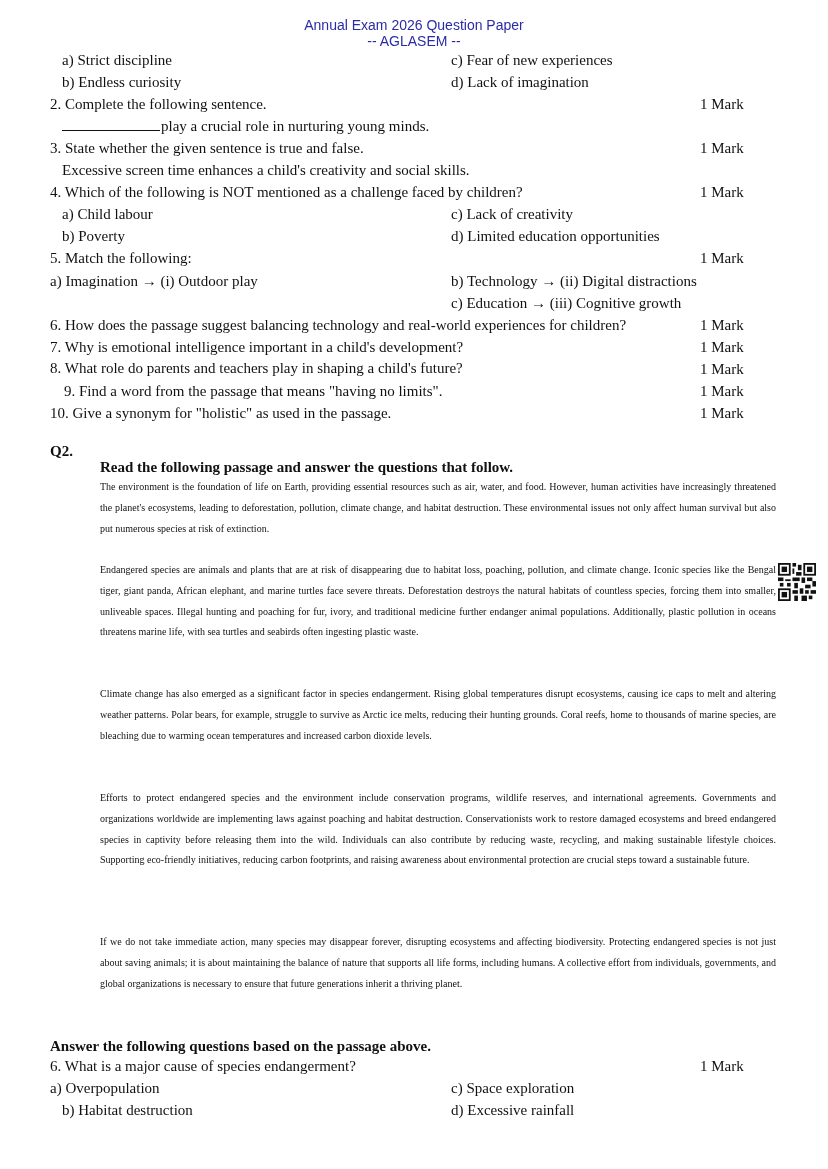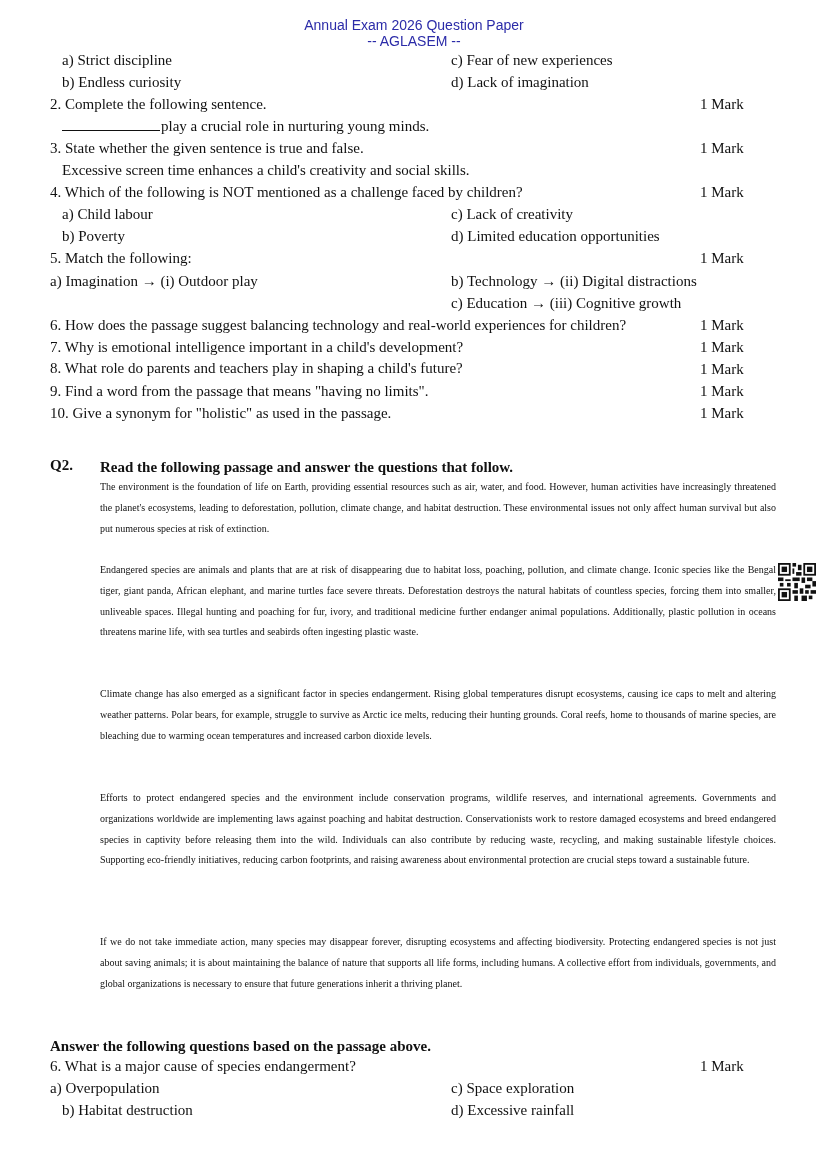--- a/index.html
+++ b/index.html
@@ -56,26 +56,26 @@
 <div class="ln" style="left:50px; top:272px;">a) Imagination → (i) Outdoor play</div>
 <div class="ln" style="left:451px; top:272px;">b) Technology → (ii) Digital distractions</div>
 <div class="ln" style="left:451px; top:294px;">c) Education → (iii) Cognitive growth</div>
 
 <div class="ln" style="left:50px; top:316px;">6. How does the passage suggest balancing technology and real-world experiences for children?</div>
 <div class="mark" style="top:316px;">1 Mark</div>
 <div class="ln" style="left:50px; top:338px;">7. Why is emotional intelligence important in a child's development?</div>
 <div class="mark" style="top:338px;">1 Mark</div>
 <div class="ln" style="left:50px; top:359px;">8. What role do parents and teachers play in shaping a child's future?</div>
 <div class="mark" style="top:360px;">1 Mark</div>
-<div class="ln" style="left:50px; top:382px;">9. Find a word from the passage that means "having no limits".</div>
+<div class="ln" style="left:64px; top:382px;">9. Find a word from the passage that means "having no limits".</div>
 <div class="mark" style="top:382px;">1 Mark</div>
 <div class="ln" style="left:50px; top:404px;">10. Give a synonym for "holistic" as used in the passage.</div>
 <div class="mark" style="top:404px;">1 Mark</div>
 
-<div class="ln bold" style="left:50px; top:456px;">Q2.</div>
+<div class="ln bold" style="left:50px; top:442px;">Q2.</div>
 <div class="ln bold" style="left:100px; top:458px;">Read the following passage and answer the questions that follow.</div>
 
 <div class="para" style="top:477px;">The environment is the foundation of life on Earth, providing essential resources such as air, water, and food. However, human activities have increasingly threatened the planet's ecosystems, leading to deforestation, pollution, climate change, and habitat destruction. These environmental issues not only affect human survival but also put numerous species at risk of extinction.</div>
 <div class="para" style="top:560px;">Endangered species are animals and plants that are at risk of disappearing due to habitat loss, poaching, pollution, and climate change. Iconic species like the Bengal tiger, giant panda, African elephant, and marine turtles face severe threats. Deforestation destroys the natural habitats of countless species, forcing them into smaller, unliveable spaces. Illegal hunting and poaching for fur, ivory, and traditional medicine further endanger animal populations. Additionally, plastic pollution in oceans threatens marine life, with sea turtles and seabirds often ingesting plastic waste.</div>
 <div class="para" style="top:684px;">Climate change has also emerged as a significant factor in species endangerment. Rising global temperatures disrupt ecosystems, causing ice caps to melt and altering weather patterns. Polar bears, for example, struggle to survive as Arctic ice melts, reducing their hunting grounds. Coral reefs, home to thousands of marine species, are bleaching due to warming ocean temperatures and increased carbon dioxide levels.</div>
 <div class="para" style="top:788px;">Efforts to protect endangered species and the environment include conservation programs, wildlife reserves, and international agreements. Governments and organizations worldwide are implementing laws against poaching and habitat destruction. Conservationists work to restore damaged ecosystems and breed endangered species in captivity before releasing them into the wild. Individuals can also contribute by reducing waste, recycling, and making sustainable lifestyle choices. Supporting eco-friendly initiatives, reducing carbon footprints, and raising awareness about environmental protection are crucial steps toward a sustainable future.</div>
 <div class="para" style="top:932px;">If we do not take immediate action, many species may disappear forever, disrupting ecosystems and affecting biodiversity. Protecting endangered species is not just about saving animals; it is about maintaining the balance of nature that supports all life forms, including humans. A collective effort from individuals, governments, and global organizations is necessary to ensure that future generations inherit a thriving planet.</div>
 
 <svg class="qr" viewBox="0 0 21 21">
   <rect x="0" y="0" width="21" height="21" fill="#fff"></rect>

